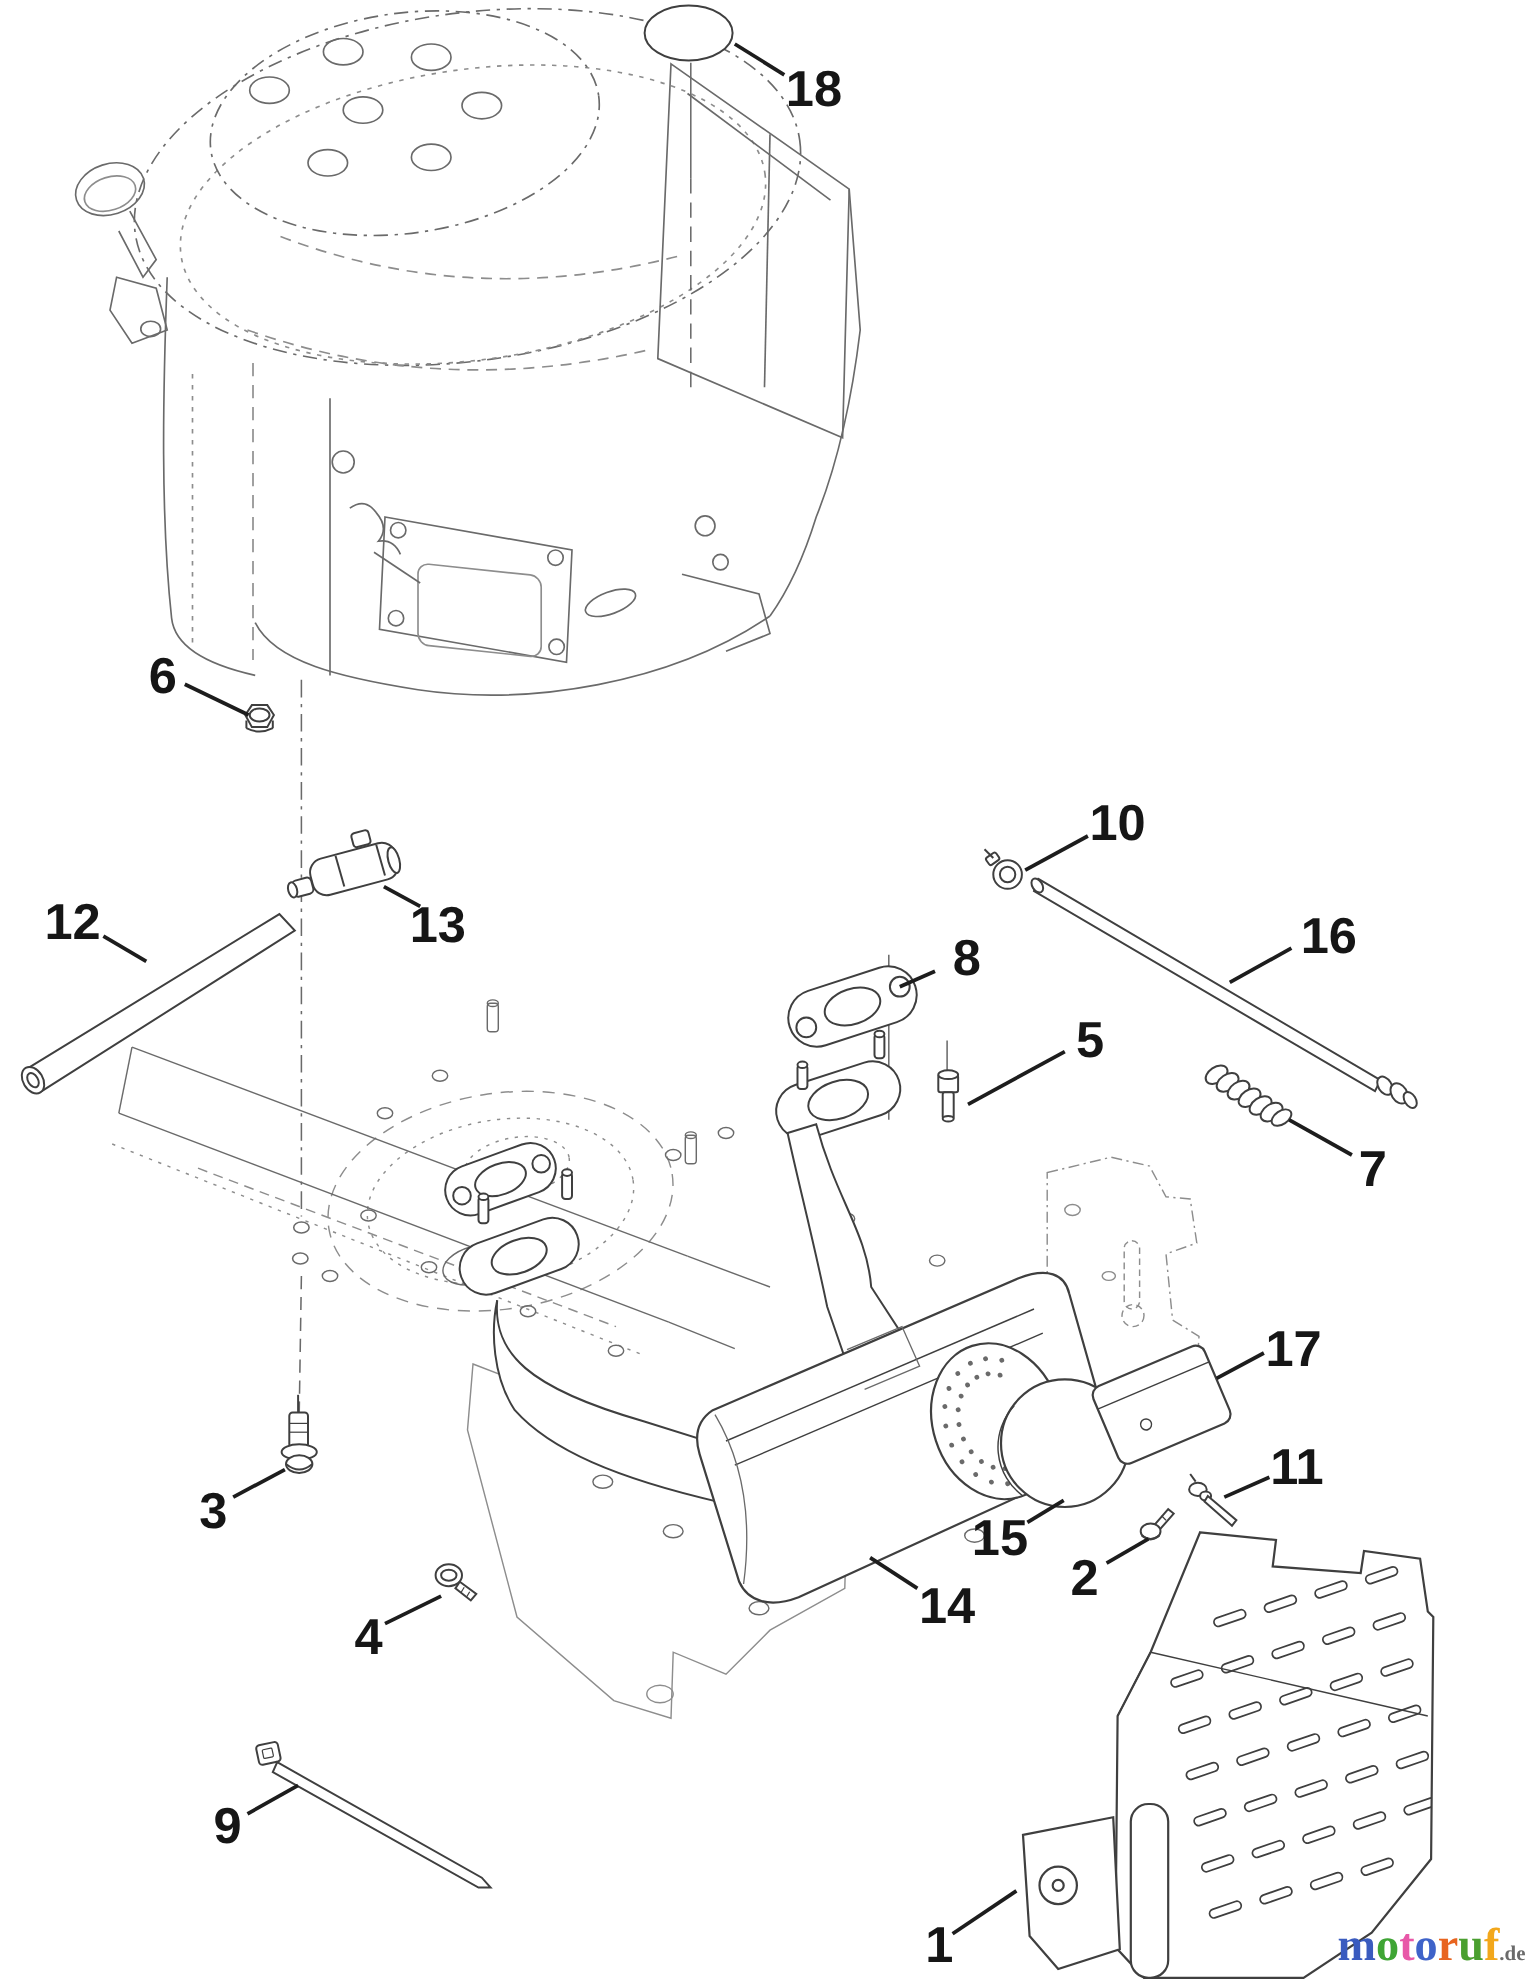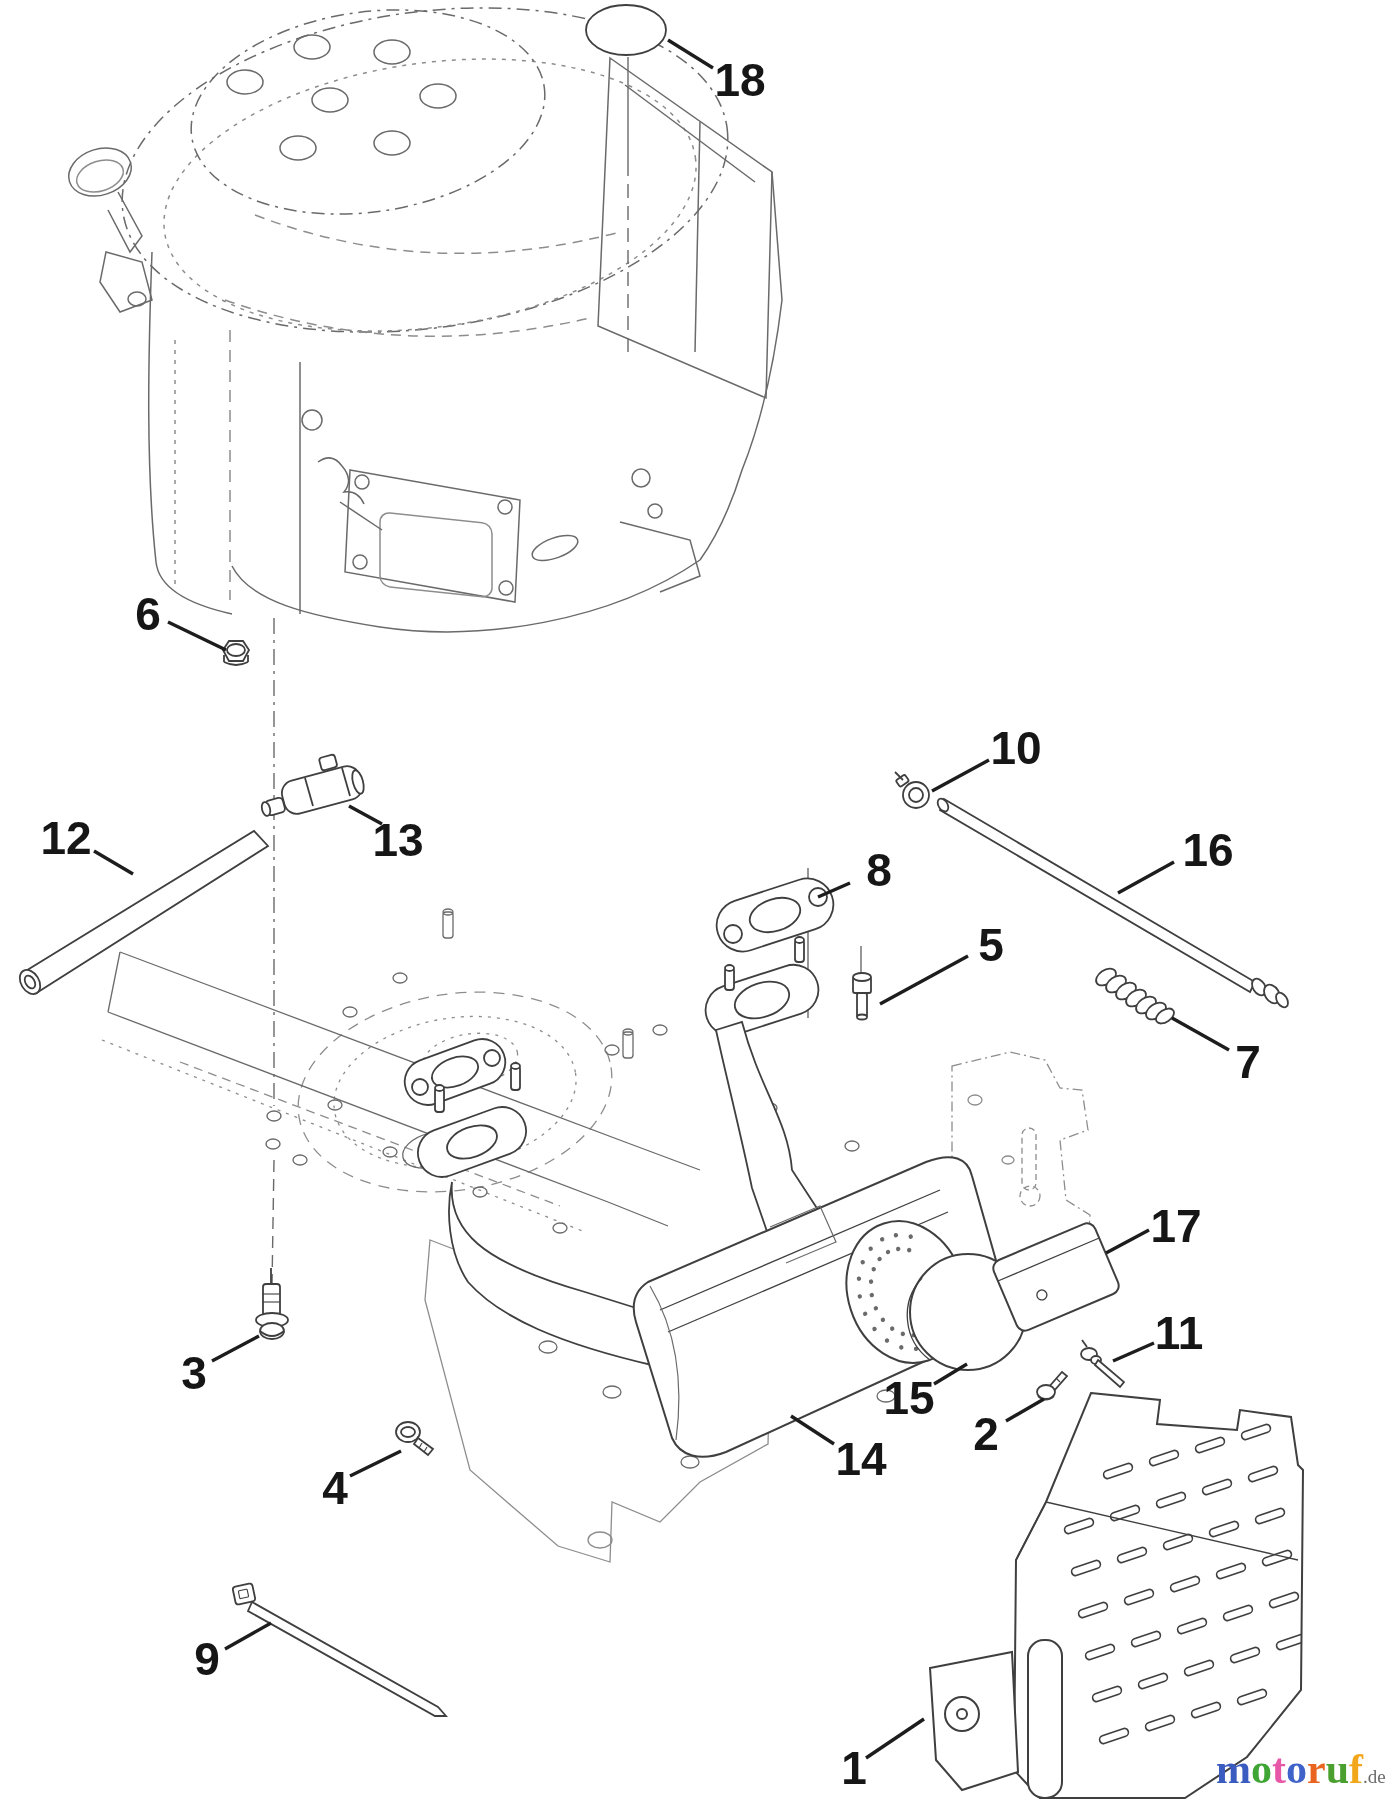--- a/index.html
+++ b/index.html
@@ -2,21 +2,21 @@
 <html><head>
 <meta charset="utf-8">
 <style>
   html,body{margin:0;padding:0;background:#ffffff;}
   .canvas{position:relative;width:1400px;height:1800px;background:#ffffff;overflow:hidden;
           font-family:"Liberation Sans",sans-serif;}
   svg text.lbl{font-family:"Liberation Sans",sans-serif;font-weight:700;font-size:46px;fill:#161616;}
   .watermark{position:absolute;left:1216px;top:1748px;width:180px;white-space:nowrap;
              font-family:"Liberation Serif",serif;font-weight:700;line-height:1;}
   .watermark .letter{font-size:42px;}
-  .watermark .suffix{font-size:19px;font-weight:400;}
+  .watermark .suffix{font-size:19px;font-weight:700;}
 </style>
 </head>
 <body>
 
 <div class="canvas">
 
 <svg width="1400" height="1800" viewBox="0 0 1400 1800" xmlns="http://www.w3.org/2000/svg">
 
   <defs>
     <clipPath id="shieldClip">

